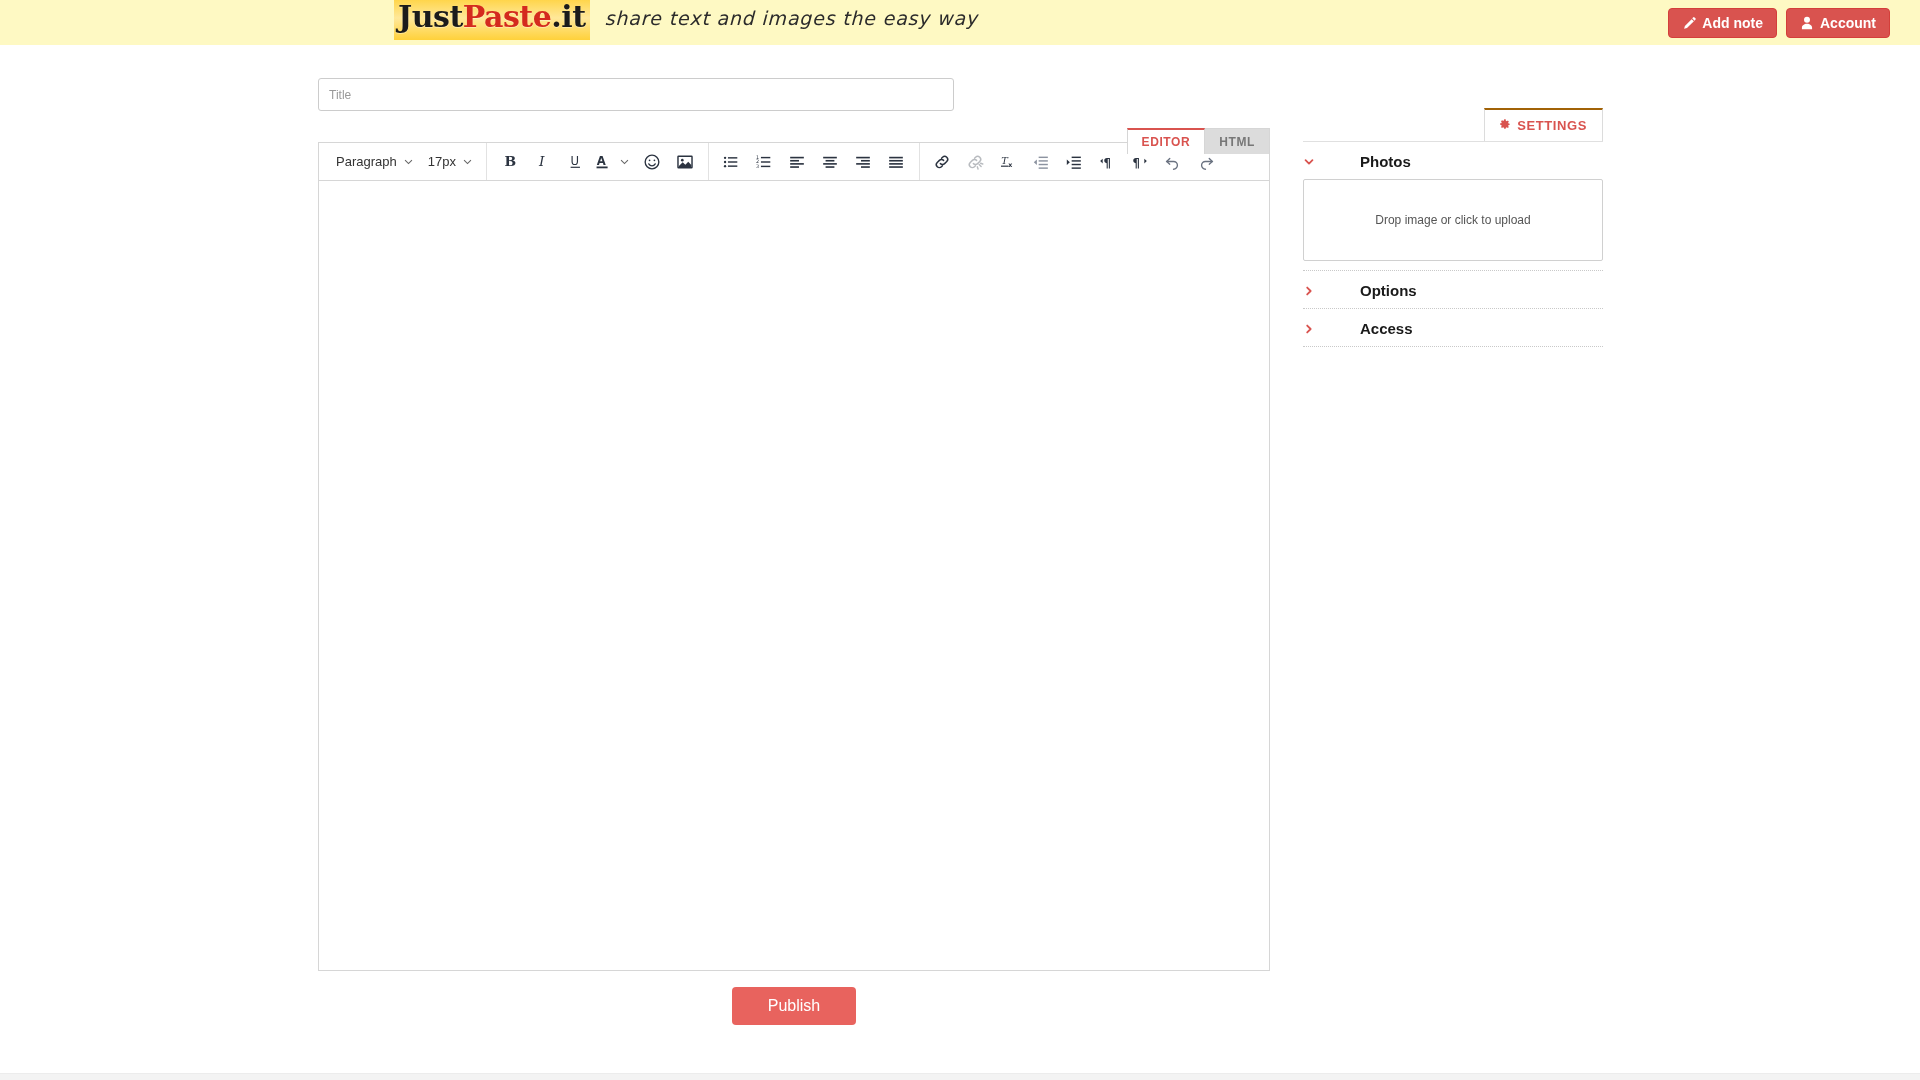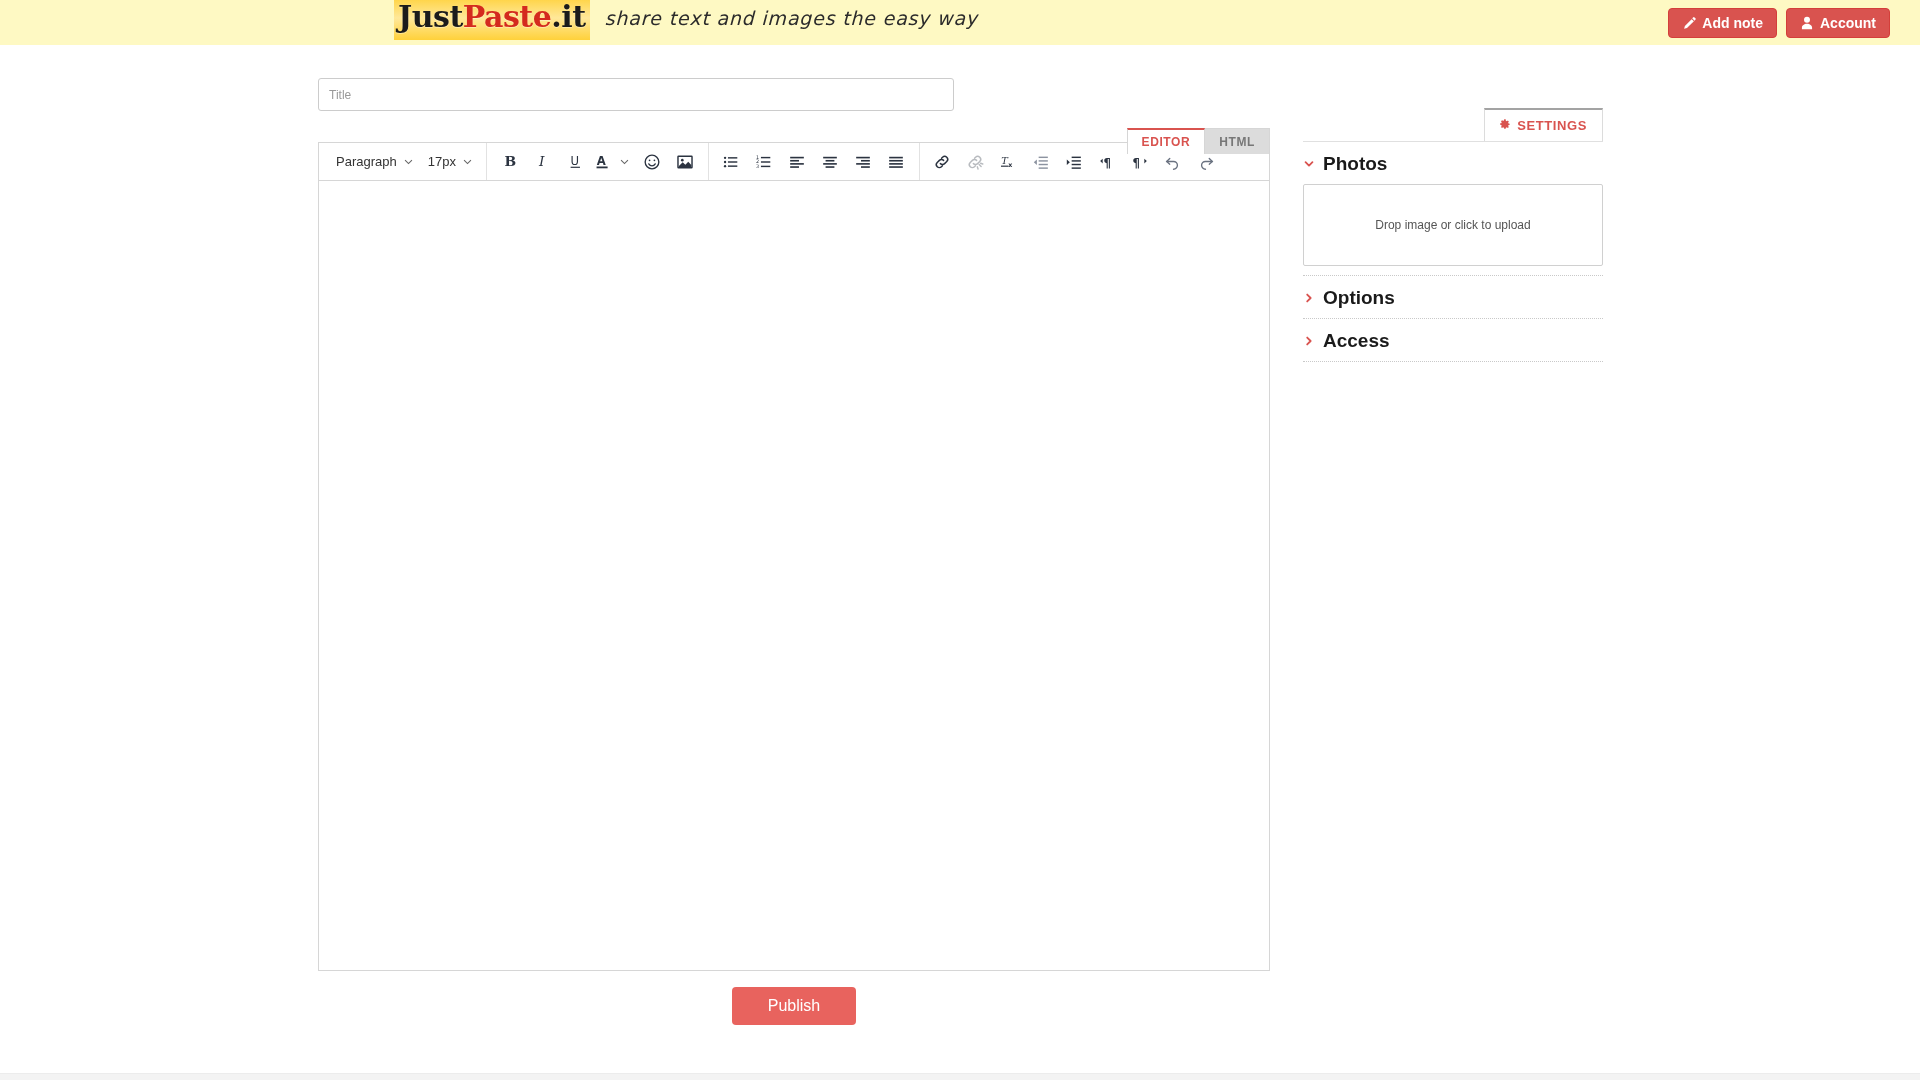--- a/index.html
+++ b/index.html
@@ -203,36 +203,36 @@
     border-bottom: 1px solid #e0e0e0;
     padding-bottom: 0;
   }
   #settings-tab {
     display: inline-flex; align-items: center; gap: 6px;
     font-size: 13px; font-weight: bold;
     letter-spacing: 0.6px;
     color: #d9534f;
     background: #fff;
     border: 1px solid #dcdcdc;
-    border-top: 2px solid #a3a3a3;
+    border-top: 2px solid #a16207;
     border-bottom: none;
     padding: 8px 15px 8px 13px;
     cursor: pointer;
     line-height: 1;
   }
   .sb-section {
     border-bottom: 1px dotted #c9c9c9;
     padding: 11px 0 9px 0;
   }
   .sb-head {
     display: flex; align-items: center; gap: 8px;
     cursor: pointer;
   }
   .sb-head-label {
-    font-size: 19px; font-weight: bold; color: #1a1a1a;
+    font-size: 15px; font-weight: bold; color: #1a1a1a; margin-left: 37px;
   }
   .sb-chev { color: #d9534f; display: block; }
   #dropzone {
     margin-top: 9px;
     height: 82px;
     border: 1px solid #d0d0d0;
     border-radius: 2px;
     display: flex; align-items: center; justify-content: center;
     color: #555;
     font-size: 12px;

